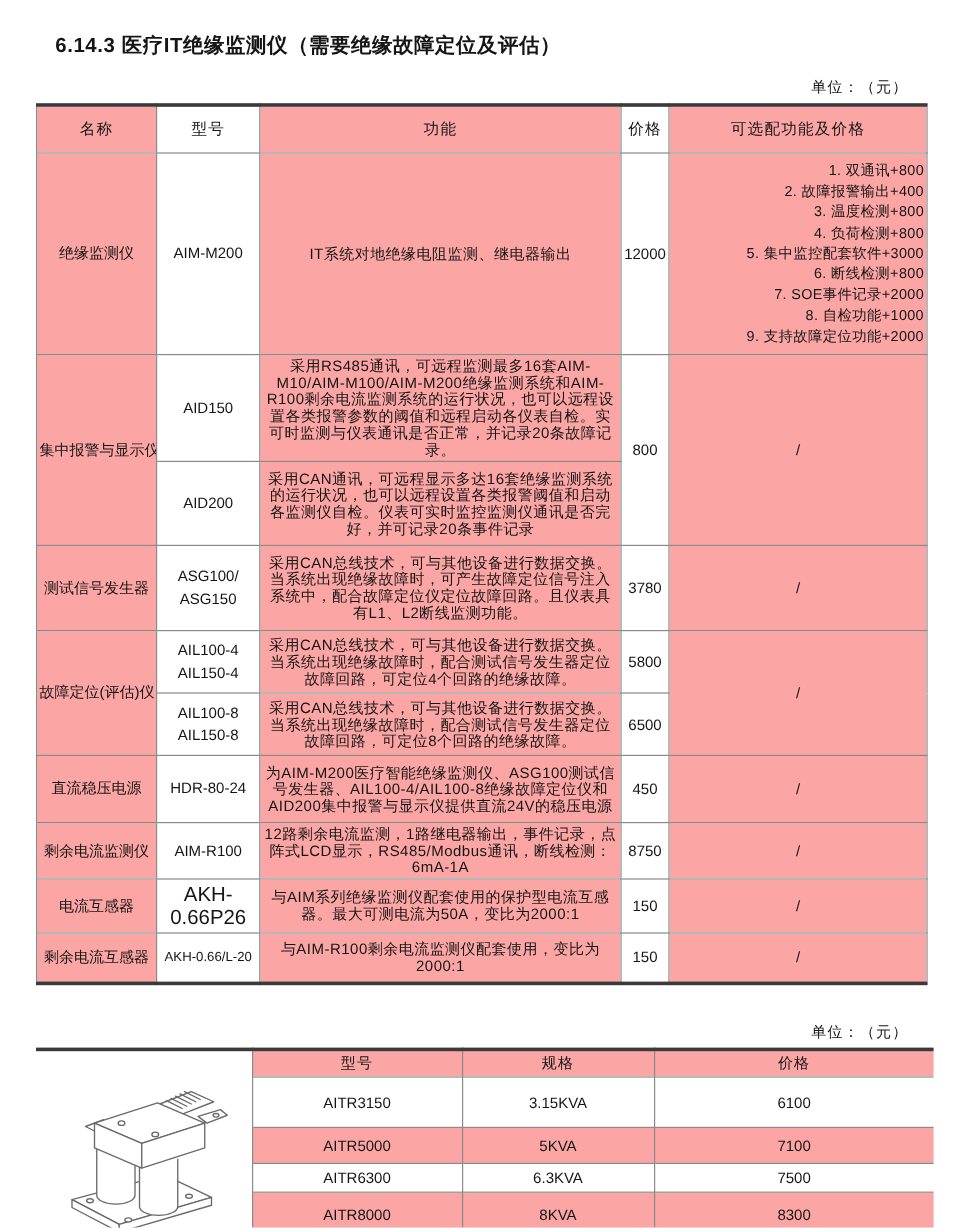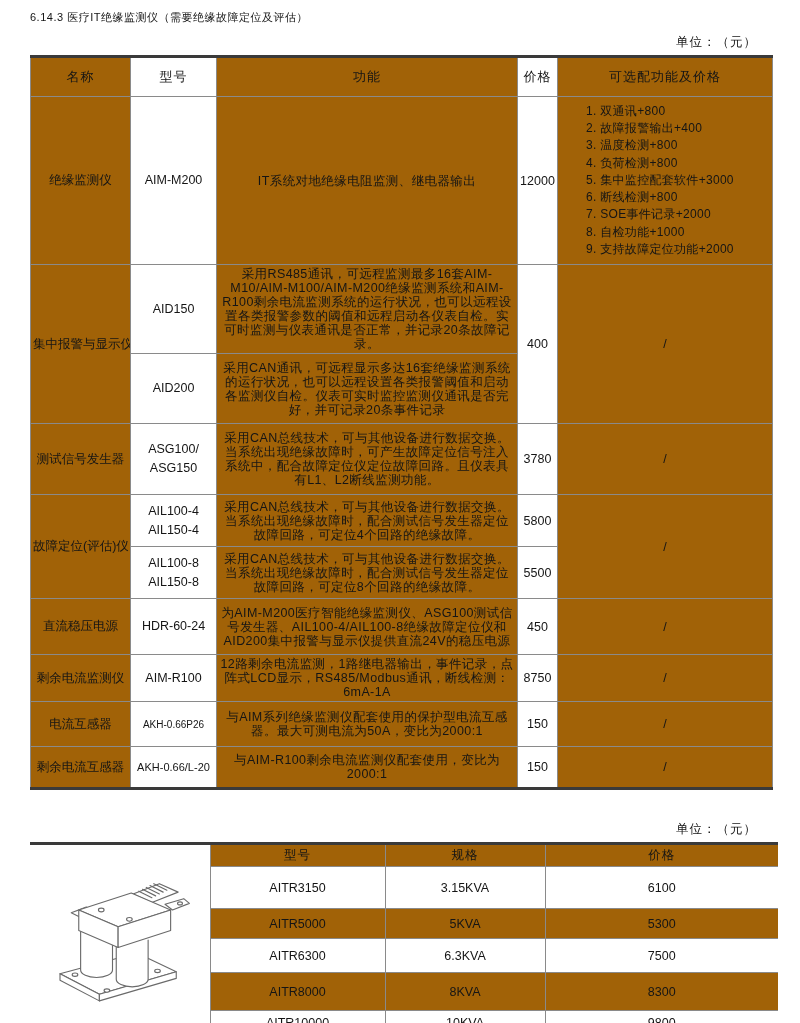--- a/index.html
+++ b/index.html
@@ -3,49 +3,49 @@
 <meta charset="utf-8">
 <style>
   html,body{margin:0;padding:0;background:#fff;}
   body{
     width:800px;height:1023px;overflow:hidden;
     font-family:"Liberation Sans","DejaVu Sans",sans-serif;
     color:#151515;
   }
   .page{padding:10px 28px 0 30px;}
   .sec-title{
-    font-size:11px;font-weight:normal;margin:0;letter-spacing:.5px;
+    font-size:17px;font-weight:bold;margin:16px;letter-spacing:.5px;
   }
   .unit{
     text-align:right;font-size:12.5px;margin:9px 15px 4px 0;letter-spacing:1px;
   }
   table{border-collapse:collapse;table-layout:fixed;}
   
   .t1{
     width:742px;
     border-top:3px solid #3a3a3a;border-bottom:3px solid #3a3a3a;
     border-left:1px solid #8a8a8a;border-right:1px solid #8a8a8a;
   }
   .t1 th,.t1 td{
     border:1px solid #8a8a8a;font-weight:normal;
     text-align:center;vertical-align:middle;
     font-size:12.5px;padding:2px;overflow:hidden;
   }
-  .g{background:#a16207;}
+  .g{background:#fca5a5;}
   .t1 th{font-size:13px;letter-spacing:1px;}
   .nc{font-size:12px;white-space:nowrap;padding:0;}
   .mc{font-size:12px;line-height:19px;}
   .pc{font-size:12px;padding:0;margin-left:28px;}
   .fc{
     text-align:left;padding:3px 8px;line-height:14px;
     font-size:12px;letter-spacing:.4px;
   }
   .oc{padding:0;}
   .optlist{
-    text-align:left;padding-left:26px;line-height:17.2px;
+    text-align:right;padding-left:26px;line-height:17.2px;
     font-size:12px;letter-spacing:.3px;
   }
   .slash{font-size:13px;}
   
   .t2{
     width:748px;
     border-top:3px solid #3a3a3a;border-bottom:3px solid #3a3a3a;
     border-left:0;border-right:0;
   }
   .t2 th,.t2 td{
@@ -102,21 +102,21 @@
                 <div>8. 自检功能+1000</div>
                 <div>9. 支持故障定位功能+2000</div>
               </div>
           </td>
         </tr>
 
         <tr style="height:82px">
           <td class="g nc" rowspan="2">集中报警与显示仪</td>
           <td class="mc">AID150</td>
           <td class="g fc">采用RS485通讯，可远程监测最多16套AIM-M10/AIM-M100/AIM-M200绝缘监测系统和AIM-R100剩余电流监测系统的运行状况，也可以远程设置各类报警参数的阈值和远程启动各仪表自检。实可时监测与仪表通讯是否正常，并记录20条故障记录。</td>
-          <td class="pc" rowspan="2">400</td>
+          <td class="pc" rowspan="2">800</td>
           <td class="g oc slash" rowspan="2">/</td>
         </tr>
         <tr style="height:70px">
           <td class="mc">AID200</td>
           <td class="g fc">采用CAN通讯，可远程显示多达16套绝缘监测系统的运行状况，也可以远程设置各类报警阈值和启动各监测仪自检。仪表可实时监控监测仪通讯是否完好，并可记录20条事件记录</td>
         </tr>
 
         <tr style="height:71px">
           <td class="g nc">测试信号发生器</td>
           <td class="mc">
@@ -137,42 +137,42 @@
           <td class="g fc">采用CAN总线技术，可与其他设备进行数据交换。当系统出现绝缘故障时，配合测试信号发生器定位故障回路，可定位4个回路的绝缘故障。</td>
           <td class="pc">5800</td>
           <td class="g oc slash" rowspan="2">/</td>
         </tr>
         <tr style="height:52px">
           <td class="mc">
             <div>AIL100-8</div>
             <div>AIL150-8</div>
           </td>
           <td class="g fc">采用CAN总线技术，可与其他设备进行数据交换。当系统出现绝缘故障时，配合测试信号发生器定位故障回路，可定位8个回路的绝缘故障。</td>
-          <td class="pc">5500</td>
+          <td class="pc">6500</td>
         </tr>
 
         <tr style="height:56px">
           <td class="g nc">直流稳压电源</td>
-          <td class="mc">HDR-60-24</td>
+          <td class="mc">HDR-80-24</td>
           <td class="g fc">为AIM-M200医疗智能绝缘监测仪、ASG100测试信号发生器、AIL100-4/AIL100-8绝缘故障定位仪和AID200集中报警与显示仪提供直流24V的稳压电源</td>
           <td class="pc">450</td>
           <td class="g oc slash">/</td>
         </tr>
 
         <tr style="height:40px">
           <td class="g nc">剩余电流监测仪</td>
           <td class="mc">AIM-R100</td>
           <td class="g fc">12路剩余电流监测，1路继电器输出，事件记录，点阵式LCD显示，RS485/Modbus通讯，断线检测：6mA-1A</td>
           <td class="pc">8750</td>
           <td class="g oc slash">/</td>
         </tr>
 
         <tr style="height:45px">
           <td class="g nc">电流互感器</td>
-          <td class="mc" style="font-size:10px">AKH-0.66P26</td>
+          <td class="mc" style="font-size:17px">AKH-0.66P26</td>
           <td class="g fc">与AIM系列绝缘监测仪配套使用的保护型电流互感器。最大可测电流为50A，变比为2000:1</td>
           <td class="pc">150</td>
           <td class="g oc slash">/</td>
         </tr>
 
         <tr style="height:42px">
           <td class="g nc">剩余电流互感器</td>
           <td class="mc" style="font-size:11px">AKH-0.66/L-20</td>
           <td class="g fc">与AIM-R100剩余电流监测仪配套使用，变比为2000:1</td>
           <td class="pc">150</td>
@@ -230,23 +230,23 @@
           <th class="g br0">价格</th>
         </tr>
         <tr style="height:42px">
           <td>AITR3150</td>
           <td>3.15KVA</td>
           <td class="br0">6100</td>
         </tr>
         <tr style="height:30px">
           <td class="g">AITR5000</td>
           <td class="g">5KVA</td>
-          <td class="g br0">5300</td>
-        </tr>
-        <tr style="height:34px">
+          <td class="g br0">7100</td>
+        </tr>
+        <tr style="height:24px">
           <td>AITR6300</td>
           <td>6.3KVA</td>
           <td class="br0">7500</td>
         </tr>
         <tr style="height:38px">
           <td class="g">AITR8000</td>
           <td class="g">8KVA</td>
           <td class="g br0">8300</td>
         </tr>
         <tr style="height:26px">

